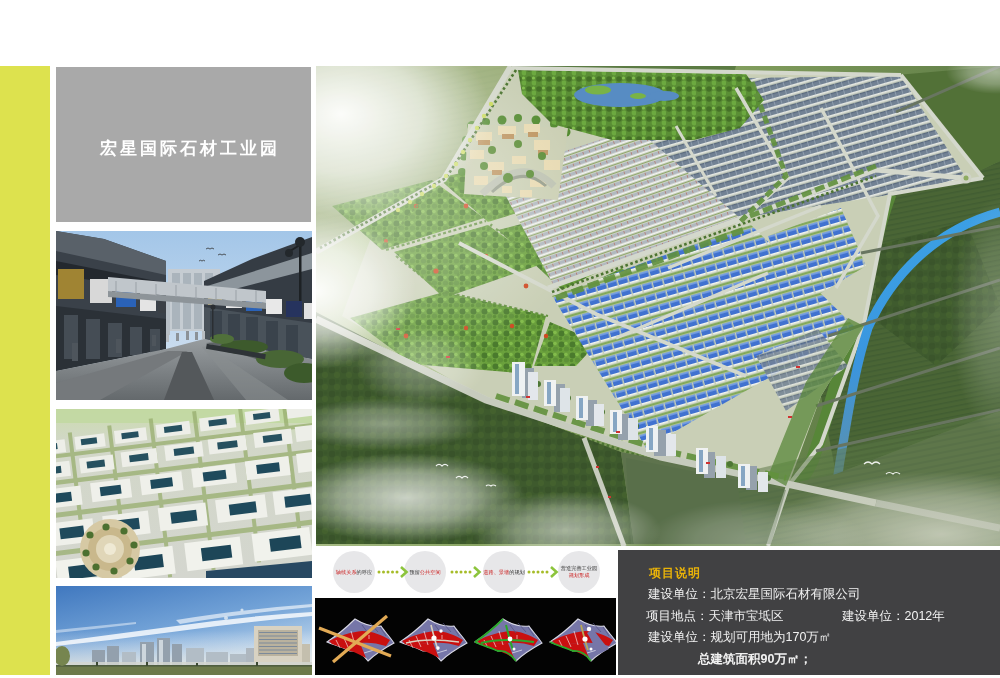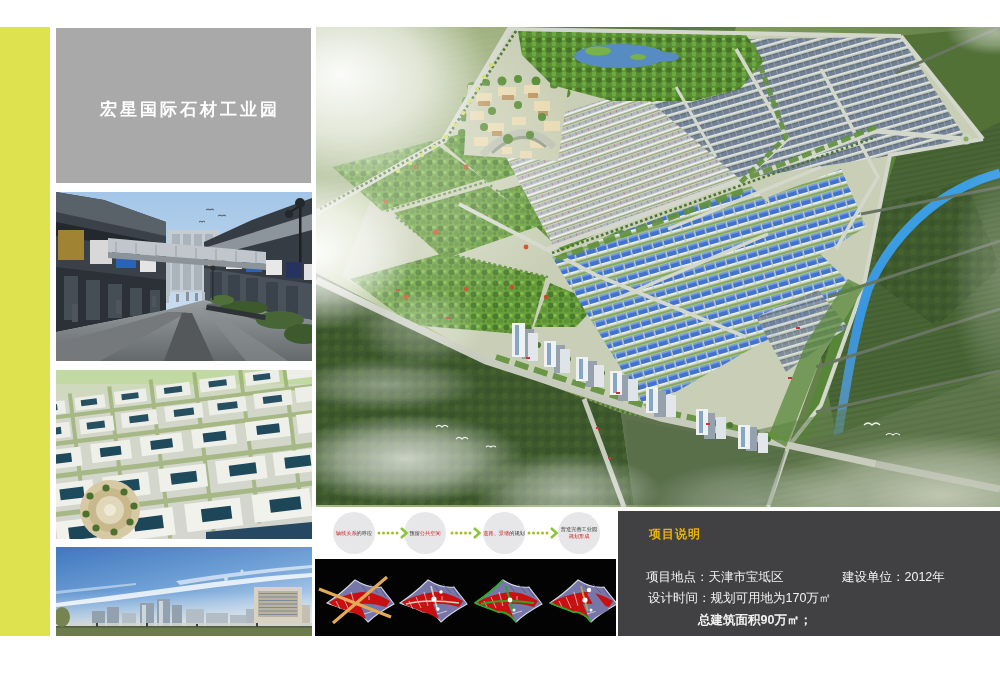--- a/index.html
+++ b/index.html
@@ -1,17 +1,17 @@
 <!DOCTYPE html>
 <html><head>
 <meta charset="utf-8">
 <style>
   html,body{margin:0;padding:0;background:#ffffff;font-family:"Liberation Sans",sans-serif;}
   #page{position:relative;width:1000px;height:678px;background:#ffffff;overflow:hidden;}
-  .abs{position:absolute;}
+  .abs{position:absolute;margin-top:39px;}
 </style>
 </head>
 <body>
 <div id="page">
 
 <div class="abs" style="left:0;top:27px;width:50px;height:609px;background:#dde24e;"></div>
 
 <div class="abs" style="left:56px;top:28px;width:255px;height:155px;background:#a9a9a9;">
 
   <div style="position:absolute;left:44px;top:70px;color:#ffffff;font-size:17px;font-weight:bold;letter-spacing:3px;">宏星国际石材工业园</div>
@@ -792,24 +792,25 @@
           <circle cx="6" cy="-10" r="2.2" fill="#ffffff"></circle>
           <circle cx="8" cy="10" r="1.5" fill="#ffffff"></circle>
 </g>
 </svg>
 </div>
 
 <div class="abs" style="left:618px;top:511px;width:382px;height:125px;background:#414143;color:#f2f2f2;font-size:12.5px;">
 
   <div style="position:absolute;left:31px;top:15px;color:#eab308;font-weight:bold;font-size:12px;letter-spacing:1px;">项目说明</div>
 
+  <div style="position:absolute;left:30px;top:36px;">建设单位：北京宏星国际石材有限公司</div>
 
   <div style="position:absolute;left:28px;top:58px;">项目地点：天津市宝坻区</div>
 
   <div style="position:absolute;left:224px;top:58px;">建设单位：2012年</div>
 
-  <div style="position:absolute;left:30px;top:79px;">设计时间：规划可用地为170万㎡</div>
+  <div style="position:absolute;left:30px;top:79px;">建设单位：规划可用地为170万㎡</div>
 
   <div style="position:absolute;left:80px;top:101px;font-weight:bold;">总建筑面积90万㎡；</div>
 </div>
 
 
 </div>
 
 </body></html>

